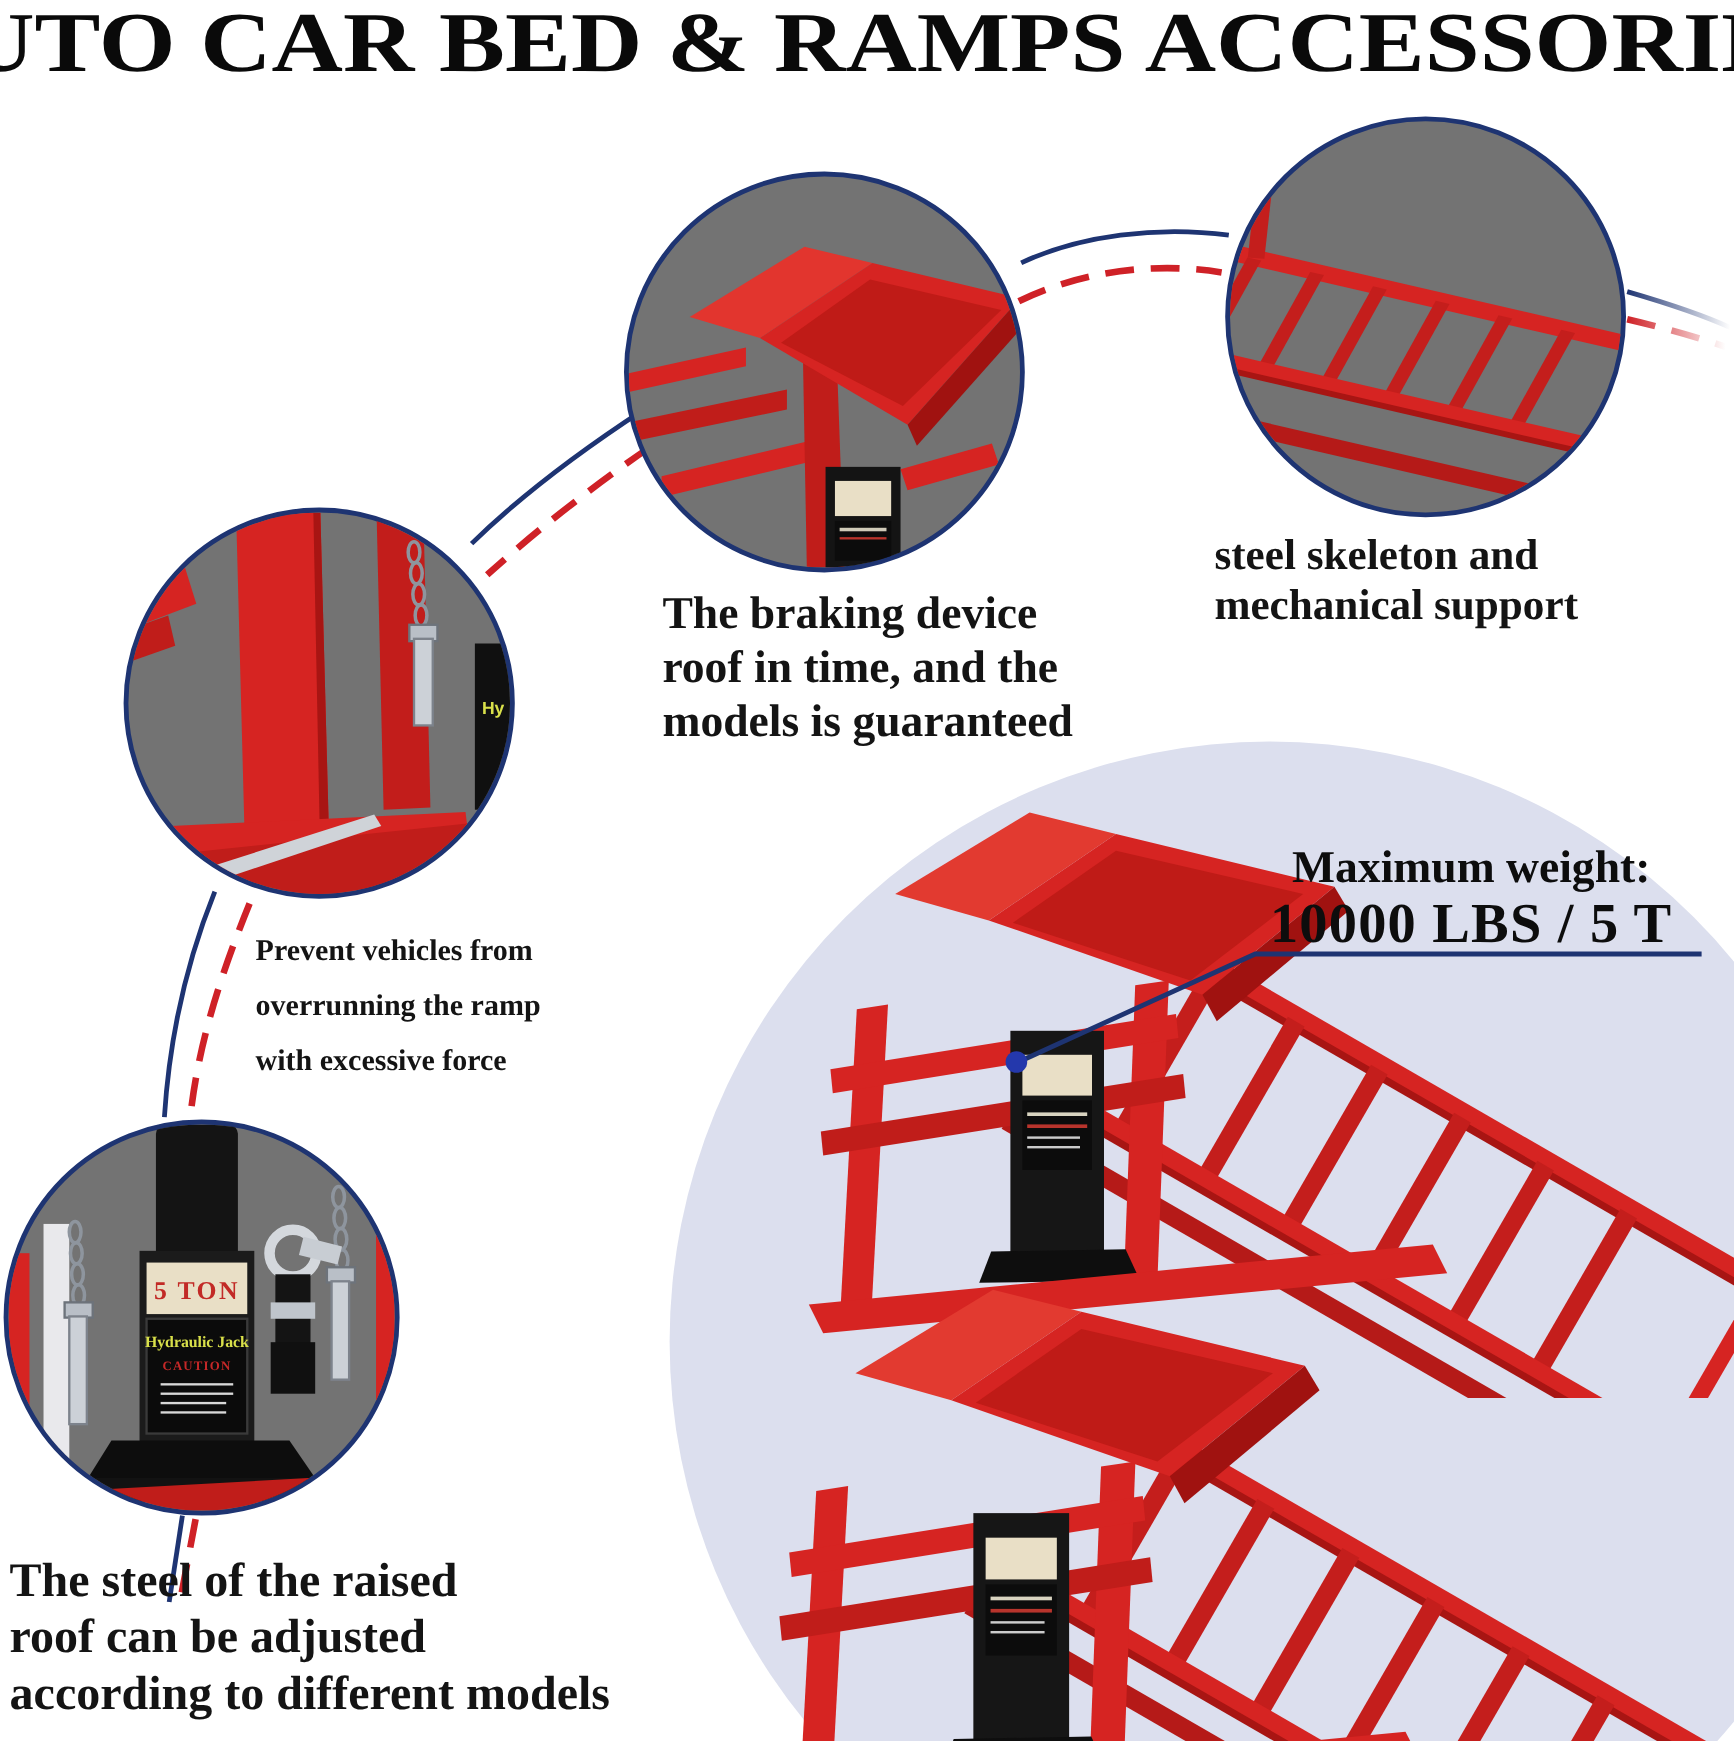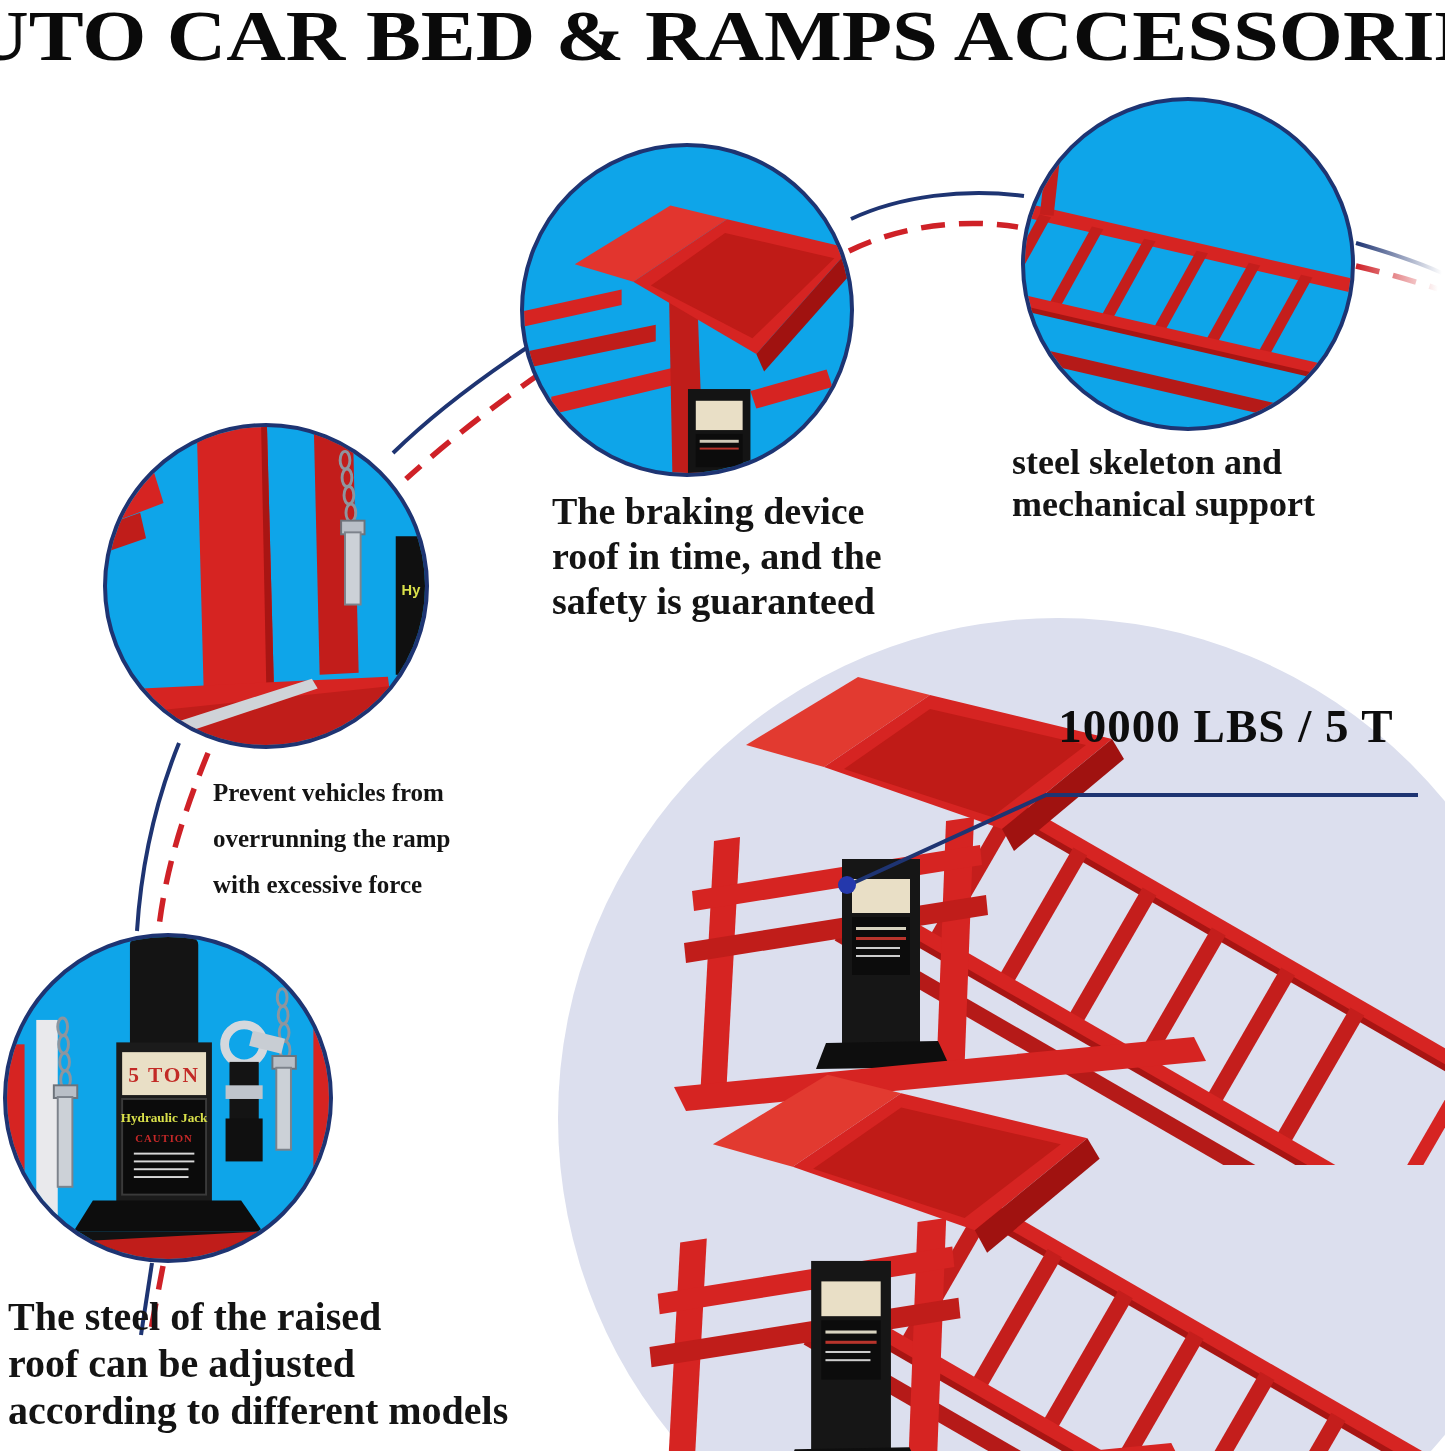--- a/index.html
+++ b/index.html
@@ -12,21 +12,21 @@
        font-family:"Liberation Serif", serif;color:var(--text);}
   .abs{position:absolute;}
   
   .title{left:0;top:-6px;width:1445px;text-align:center;font-weight:bold;
          font-size:71px;line-height:84px;letter-spacing:0px;color:#0a0a0a;
          transform:scaleX(1.16);transform-origin:center;white-space:nowrap;z-index:6;}
   
   .bg-ellipse{left:558px;top:618px;width:1000px;height:1000px;border-radius:50%;
               background:var(--ellipse);z-index:1;}
   
-  .callout{border-radius:50%;border:4px solid var(--navy);background:#0ea5e9;
+  .callout{border-radius:50%;border:4px solid var(--navy);background:#737373;
            overflow:hidden;z-index:4;}
   .callout svg{display:block;width:100%;height:100%;}
   
   .feature{font-weight:bold;color:var(--text);z-index:6;}
   .feature div{white-space:nowrap;}
   .f-braking{left:552px;top:489px;font-size:38px;line-height:45px;}
   .f-skeleton{left:1012px;top:441px;font-size:36px;line-height:42px;}
   .f-prevent{left:213px;top:770px;font-size:25px;line-height:46px;}
   .f-height{left:8px;top:1293px;font-size:40px;line-height:47px;}
   
@@ -229,35 +229,36 @@
       <polygon points="88,270 240,270 262,302 68,302" fill="#0d0d0d"></polygon>
       <polygon points="58,302 270,302 282,322 46,322" fill="#121212"></polygon>
     </g>
     <polygon points="0,316 330,298 330,330 0,330" fill="#c01d1a"></polygon>
   </svg>
 </div>
 
 <div class="abs feature f-braking">
   <div>The braking device</div>
   <div>roof in time, and the</div>
-  <div>safety is guaranteed</div>
+  <div>models is guaranteed</div>
 </div>
 
 <div class="abs feature f-skeleton">
   <div>steel skeleton and</div>
   <div>mechanical support</div>
 </div>
 
 <div class="abs feature f-prevent">
   <div>Prevent vehicles from</div>
   <div>overrunning the ramp</div>
   <div>with excessive force</div>
 </div>
 
 <div class="abs feature f-height">
   <div>The steel of the raised</div>
   <div>roof can be adjusted</div>
   <div>according to different models</div>
 </div>
 
 <div class="abs max-weight">
+  <div class="lbl">Maximum weight:</div>
   <div class="val">10000 LBS / 5 T</div>
 </div>
 
 </body></html>

